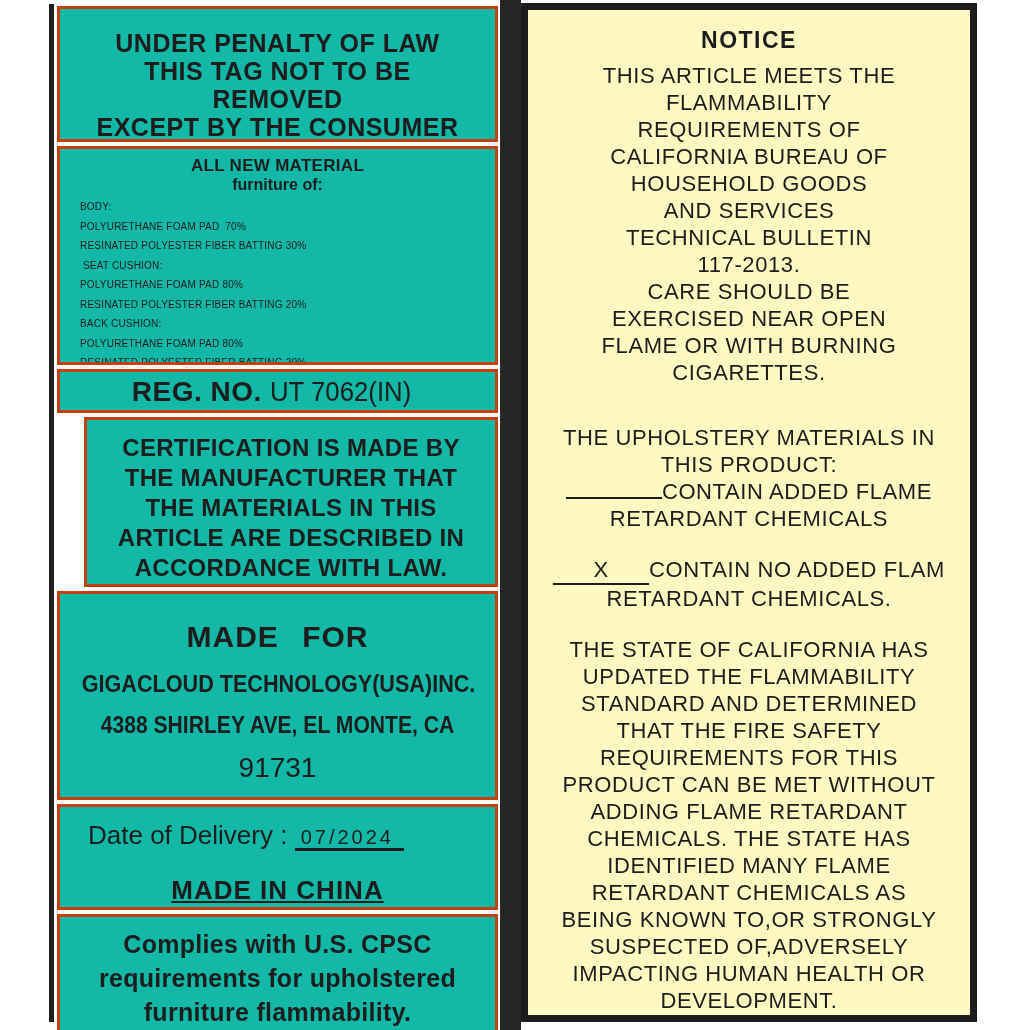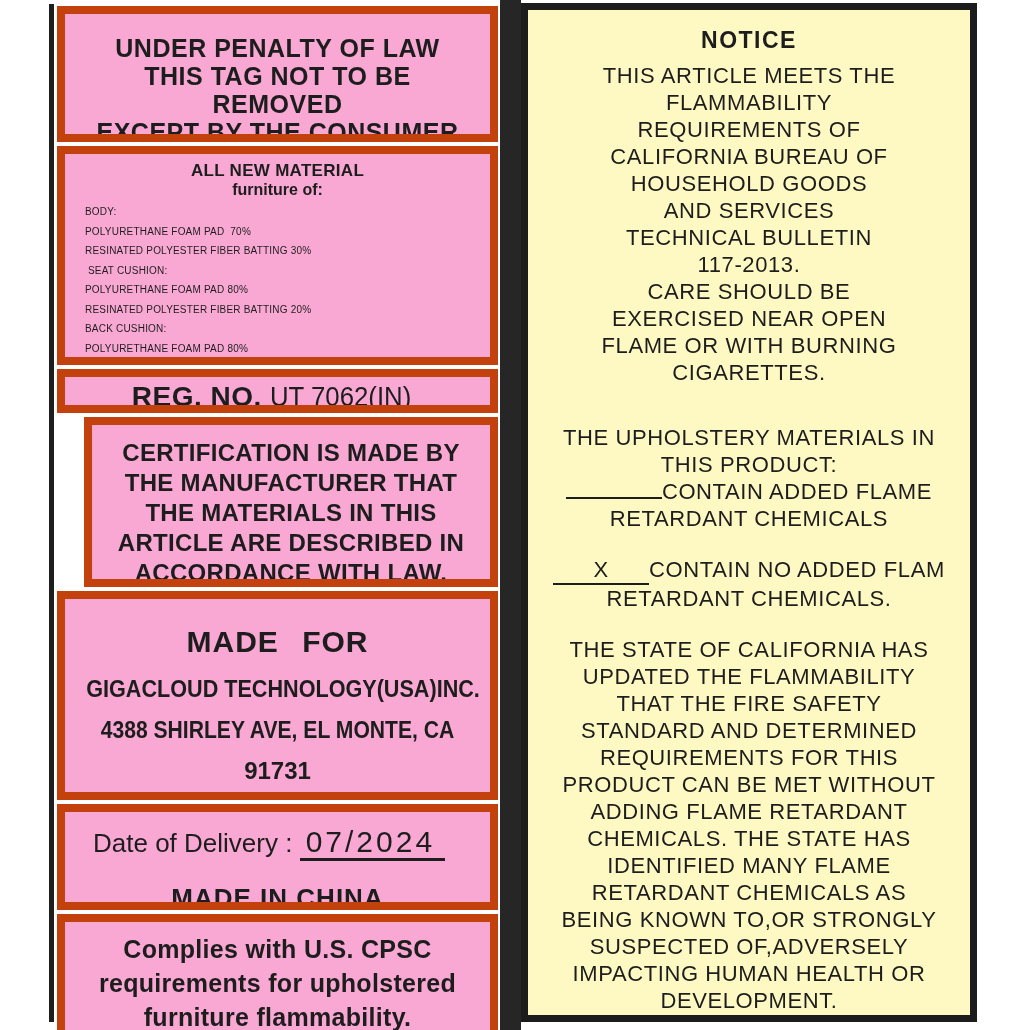--- a/index.html
+++ b/index.html
@@ -6,40 +6,40 @@
   html,body { width:1030px; height:1030px; background:#ffffff; overflow:hidden;
               font-family:"Liberation Sans", sans-serif; color:#1d1d1d; }
   .stage { position:relative; width:1030px; height:1030px; }
 
   
   .bar-left { position:absolute; left:49px; top:4px; width:5px; height:1018px; background:#1e1e1e; }
   .mid-bar  { position:absolute; left:500px; top:0; width:21px; height:1030px; background:#262626; }
 
   
   .left-panel { position:absolute; left:57px; top:6px; width:441px; }
-  .lbox { border:8px solid #c2410c; background:#f9a8d4; margin-bottom:4px; text-align:center; overflow:hidden; }
+  .lbox { border:3px solid #c2410c; background:#14b8a6; margin-bottom:4px; text-align:center; overflow:hidden; }
 
   .b1 { height:136px; padding-top:20px; font-weight:bold; font-size:25px; line-height:28px; letter-spacing:0.5px; }
   .b2 { height:219px; padding-top:7px; }
   .b2 .h1 { font-size:17px; font-weight:bold; letter-spacing:0.3px; }
   .b2 .h2 { font-size:16px; font-weight:bold; }
   .b2 .mlines { margin-top:3px; text-align:left; padding-left:20px; }
   .b2 .mline { font-size:10px; font-weight:normal; line-height:19.5px; letter-spacing:0.2px; white-space:pre; }
   .b3 { height:44px; padding-top:4px; font-size:28px; white-space:nowrap; }
   .b3 .reg-label { font-weight:bold; letter-spacing:0.5px; }
   .b3 .reg-value { font-weight:normal; display:inline-block; transform:scaleX(0.92); transform-origin:left center; }
   .b4 { height:170px; padding-top:13px; font-weight:bold; font-size:24px; line-height:30px; letter-spacing:0.3px;margin-left:27px; }
   .b5 { height:209px; padding-top:26px; }
   .b5 .mf  { font-size:30px; font-weight:bold; word-spacing:14px; letter-spacing:1px; }
   .b5 .co  { font-size:24px; font-weight:bold; margin-top:16px; transform:scaleX(0.9); white-space:nowrap; }
   .b5 .ad  { font-size:24px; font-weight:bold; margin-top:13px; transform:scaleX(0.88); white-space:nowrap; }
-  .b5 .zip { font-size:24px; font-weight:bold; margin-top:13px; }
+  .b5 .zip { font-size:28px; font-weight:normal; margin-top:13px; }
   .b6 { height:106px; padding-top:13px; }
   .b6 .dl-row { font-size:26px; text-align:left; padding-left:28px; white-space:nowrap; }
-  .b6 .date { font-size:30px; letter-spacing:3px; border-bottom:3px solid #1d1d1d; padding:0 10px 0 6px; }
+  .b6 .date { font-size:20px; letter-spacing:3px; border-bottom:3px solid #1d1d1d; padding:0 10px 0 6px; }
   .b6 .mic { font-size:26px; font-weight:bold; margin-top:24px; letter-spacing:1px;text-decoration:underline; }
   .b7 { height:126px; padding-top:10px; font-weight:bold; font-size:25px; line-height:34px; letter-spacing:0.3px; }
 
   
   .right-panel { position:absolute; left:521px; top:3px; width:456px; height:1019px;
                  border:7px solid #1c1c1c; background:#fef9c3; text-align:center;
                  font-size:22px; line-height:27px; letter-spacing:0.6px; padding-top:17px; }
   .notice { font-weight:bold; font-size:23px; letter-spacing:1.5px; margin-bottom:8px; }
   .rp-para { margin:0; }
   .gap1 { margin-top:38px; }
@@ -148,22 +148,22 @@
     <div class="rp-para gap2">
       <div>
         <span class="uline xline">X</span><span>CONTAIN NO ADDED FLAM</span>
       </div>
       <div>RETARDANT CHEMICALS.</div>
     </div>
 
     <div class="rp-para gap2">
       <div>THE STATE OF CALIFORNIA HAS</div>
       <div>UPDATED THE FLAMMABILITY</div>
+      <div>STANDARD AND DETERMINED</div>
       <div>THAT THE FIRE SAFETY</div>
-      <div>STANDARD AND DETERMINED</div>
       <div>REQUIREMENTS FOR THIS</div>
       <div>PRODUCT CAN BE MET WITHOUT</div>
       <div>ADDING FLAME RETARDANT</div>
       <div>CHEMICALS. THE STATE HAS</div>
       <div>IDENTIFIED MANY FLAME</div>
       <div>RETARDANT CHEMICALS AS</div>
       <div>BEING KNOWN TO,OR STRONGLY</div>
       <div>SUSPECTED OF,ADVERSELY</div>
       <div>IMPACTING HUMAN HEALTH OR</div>
       <div>DEVELOPMENT.</div>

